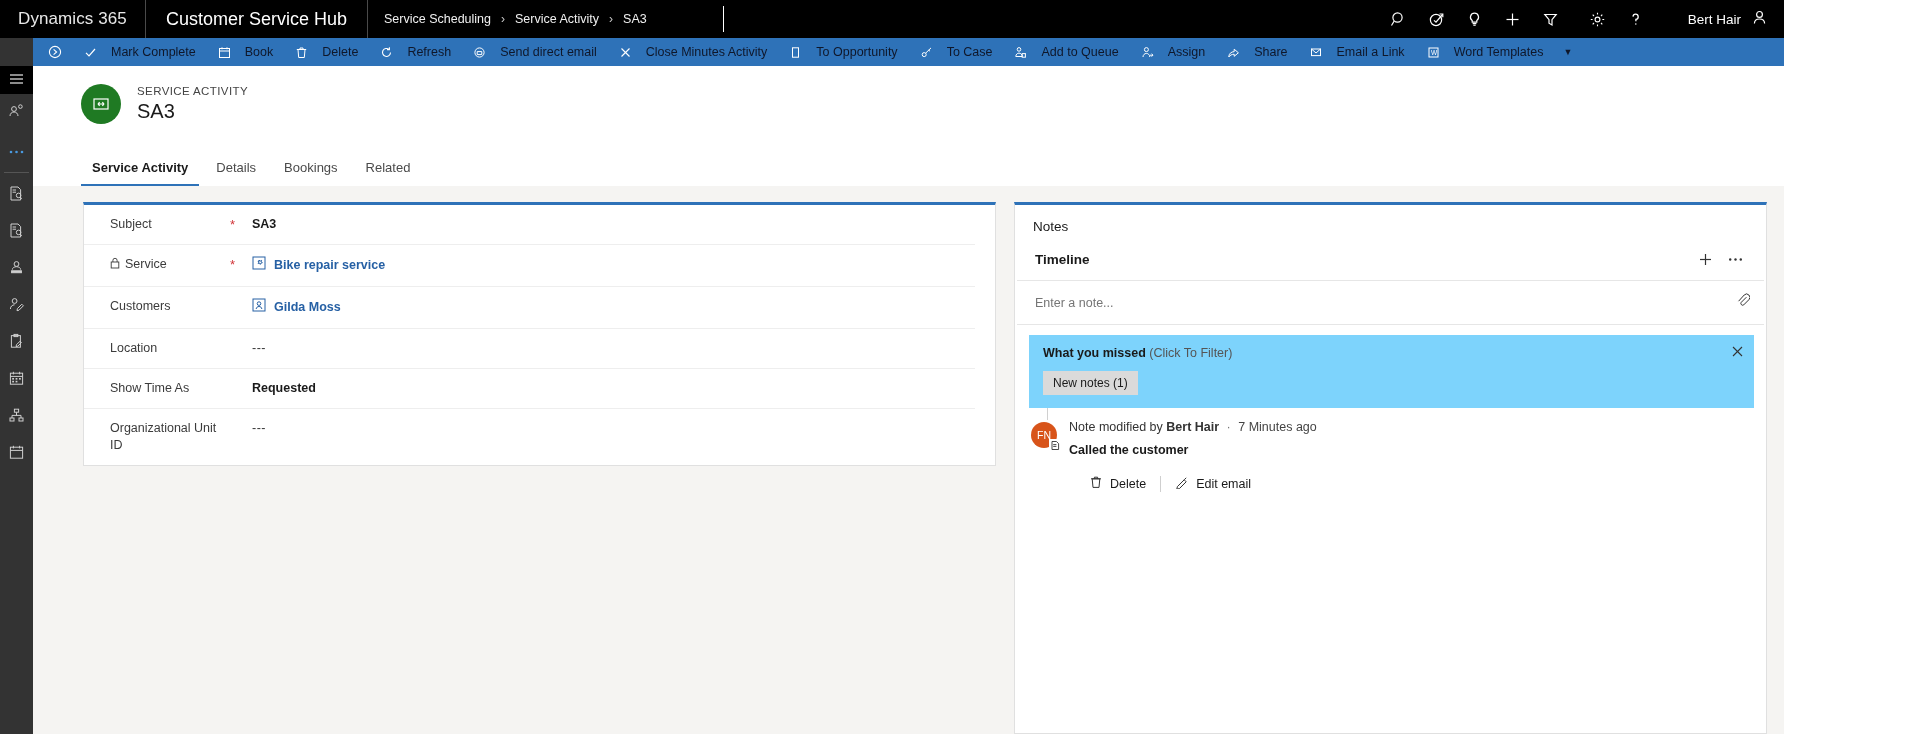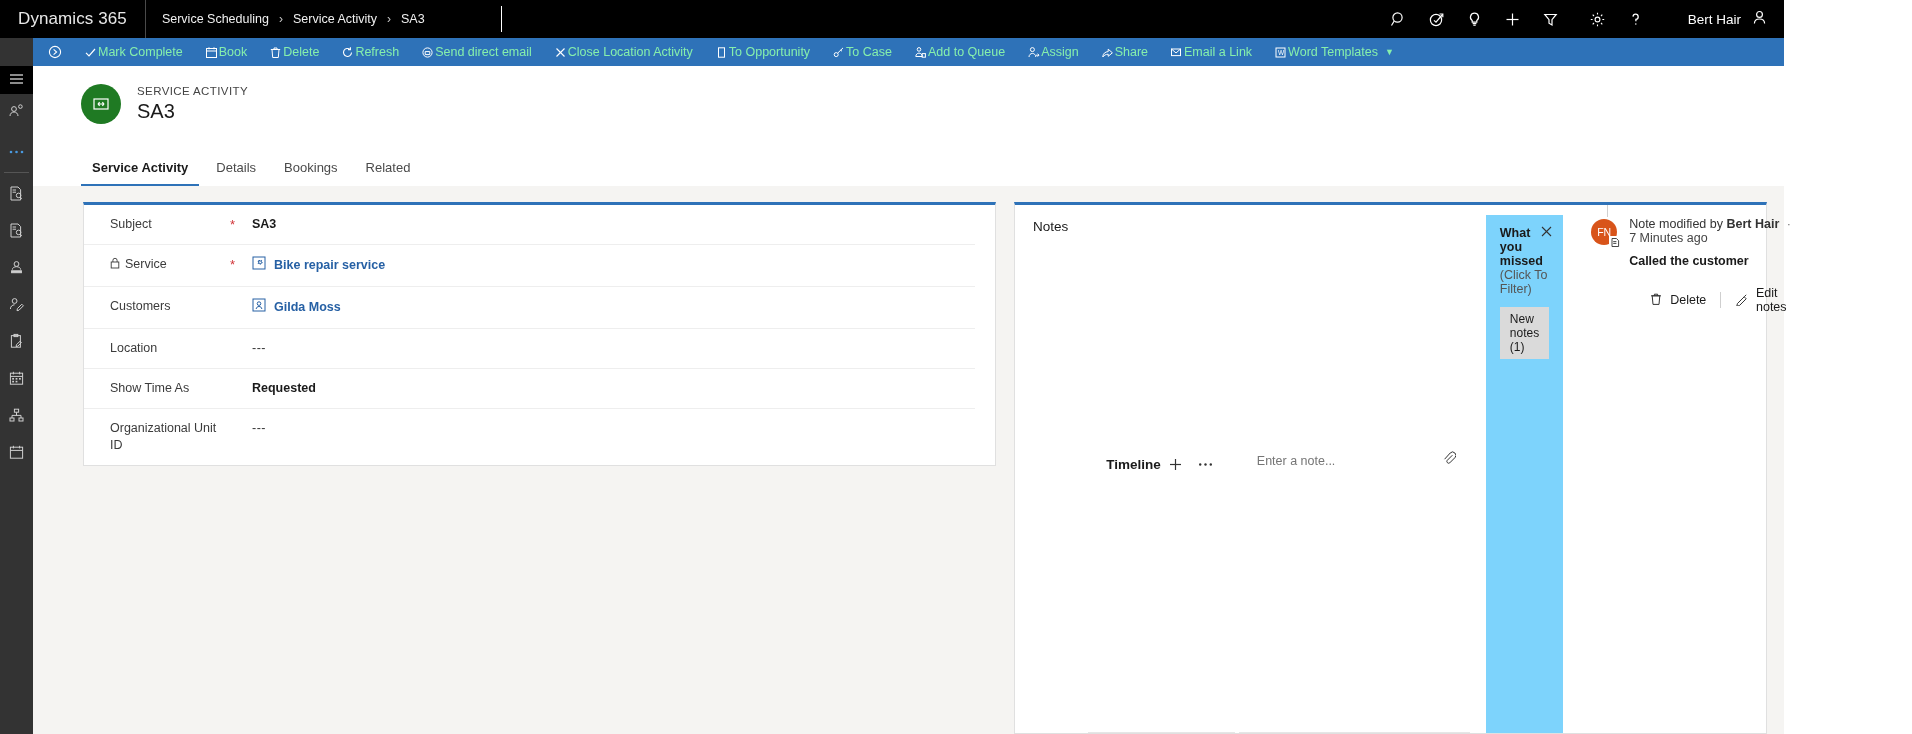--- a/index.html
+++ b/index.html
@@ -45,22 +45,22 @@
   }
 
   
   .cmdwrap { display: flex; flex: 0 0 28px; height: 28px; }
   .cmd-left-pad { width: 33px; background: #333333; }
   .cmdbar {
     flex: 1; background: #2e72b8; display: flex; align-items: center;
     color: #ffffff; font-size: 12.5px; padding-left: 4px;
   }
   .cmd-btn {
-    display: flex; align-items: center; gap: 1px; padding: 0 11px; height: 28px;
-    white-space: nowrap; color: #86efac;
+    display: flex; align-items: center; gap: 14px; padding: 0 11px; height: 28px;
+    white-space: nowrap; color: #0f172a;
   }
   .cmd-btn svg { display: block; }
   .cmd-chev { margin-left: 6px; font-size: 9px; }
 
   
   .body { flex: 1; display: flex; min-height: 0; }
 
   
   .sidebar {
     width: 33px; background: #333333; flex: 0 0 33px;
@@ -116,30 +116,30 @@
     display: flex; gap: 5px; align-items: flex-start;
   }
   .f-req { width: 22px; flex: 0 0 22px; color: #d13438; font-size: 13px; line-height: 17px; }
   .f-value { font-size: 12.5px; color: #1a1a1a; line-height: 17px; display: flex; align-items: center; gap: 8px; }
   .f-value.bold { font-weight: bold; }
   .f-link { color: #2660a4; font-weight: bold; }
   .f-empty { color: #333; letter-spacing: .5px; }
   .lock { margin-top: 1px; }
 
   
-  .right-card { flex: 1; min-width: 0; display: flex; flex-direction: row; }
+  .right-card { flex: 1; min-width: 0; display: flex; flex-direction: column; }
   .notes-title { font-size: 13.5px; color: #1a1a1a; padding: 14px 18px 12px 18px; }
   .tl-head {
     display: flex; align-items: center; padding: 0 14px 8px 18px;
     border-bottom: 1px solid #e6e6e6; margin: 0 2px;
   }
   .tl-head-title { font-size: 13.5px; color: #1a1a1a; font-weight: bold; flex: 1; }
   .tl-head-icon { width: 30px; height: 26px; display: flex; align-items: center; justify-content: center; color: #333; }
   .note-input {
-    display: flex; align-items: center; padding: 12px 14px 28px 18px;
+    display: flex; align-items: center; padding: 12px 14px 12px 18px;
     border-bottom: 1px solid #e6e6e6; margin: 0 2px; gap: 24px;
   }
   .note-input input {
     flex: 1; border: none; outline: none; font-size: 12.5px; color: #555;
     font-family: "Liberation Sans", sans-serif; background: transparent;
   }
   .missed {
     background: #7dd3fc; margin: 10px 12px 0 14px; padding: 11px 14px 13px 14px;
     position: relative;
   }
@@ -177,20 +177,21 @@
   .tl-act { display: flex; align-items: center; gap: 7px; font-size: 12.5px; color: #1a1a1a; padding: 0 14px; }
   .tl-act-sep { width: 1px; height: 16px; background: #cfcfcf; }
 </style>
 </head>
 <body>
 
 <div class="app">
 
   <div class="topbar">
     <div class="tb-brand">Dynamics 365</div>
+    <div class="tb-app">Customer Service Hub</div>
     <div class="tb-crumbs">
       <span>Service Scheduling</span>
       <span class="sep">›</span>
       <span>Service Activity</span>
       <span class="sep">›</span>
       <span>SA3</span>
     </div>
     <div class="tb-caret"></div>
     <div class="tb-spacer"></div>
     <div class="tb-icons">
@@ -307,21 +308,21 @@
         </span>
         <span>Send direct email</span>
       </div>
       <div class="cmd-btn">
         <span>
           <svg width="13" height="13" viewBox="0 0 13 13" stroke="#fff" stroke-width="1.1">
               <line x1="2.5" y1="2.5" x2="10.5" y2="10.5"></line>
               <line x1="10.5" y1="2.5" x2="2.5" y2="10.5"></line>
             </svg>
         </span>
-        <span>Close Location Activity</span>
+        <span>Close Minutes Activity</span>
       </div>
       <div class="cmd-btn">
         <span>
           <svg width="13" height="13" viewBox="0 0 13 13" fill="none" stroke="#fff" stroke-width="1">
               <rect x="3.5" y="1.8" width="6" height="9.4"></rect>
             </svg>
         </span>
         <span>To Opportunity</span>
       </div>
       <div class="cmd-btn">
@@ -679,21 +680,21 @@
                   <span>Delete</span>
                 </div>
                 <div class="tl-act-sep"></div>
                 <div class="tl-act">
                   <span>
                     <svg width="14" height="14" viewBox="0 0 14 14" fill="none" stroke="#333" stroke-width="1">
                         <path d="M2.4 11.6l6.8-6.8 2 2-6.8 6.8-2.6.6z"></path>
                         <line x1="9.2" y1="4.8" x2="11.2" y2="2.8"></line>
                       </svg>
                   </span>
-                  <span>Edit notes</span>
+                  <span>Edit email</span>
                 </div>
               </div>
             </div>
           </div>
 
         </div>
       </div>
     </div>
   </div>
 </div>

